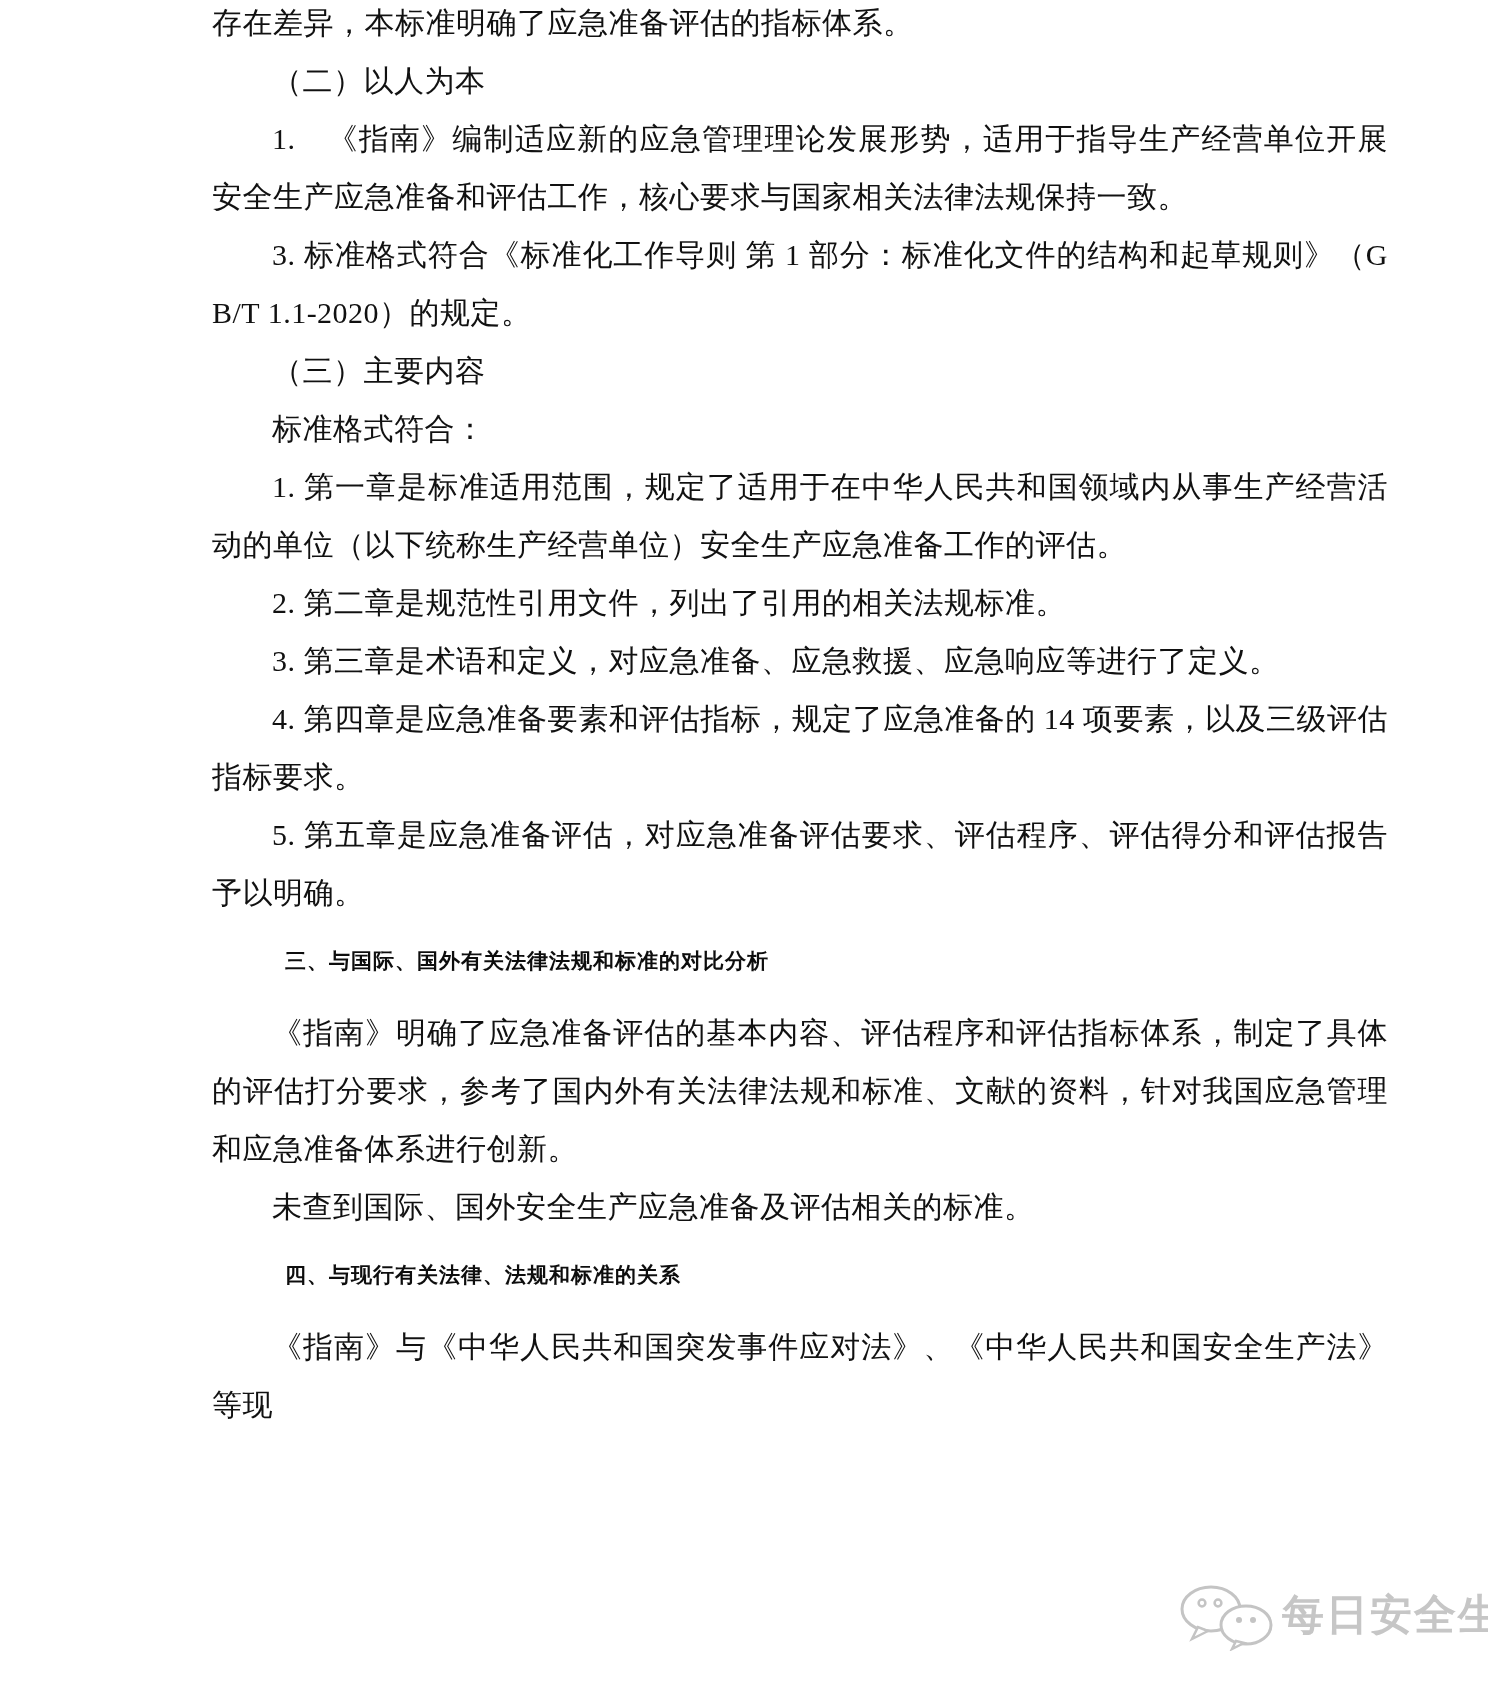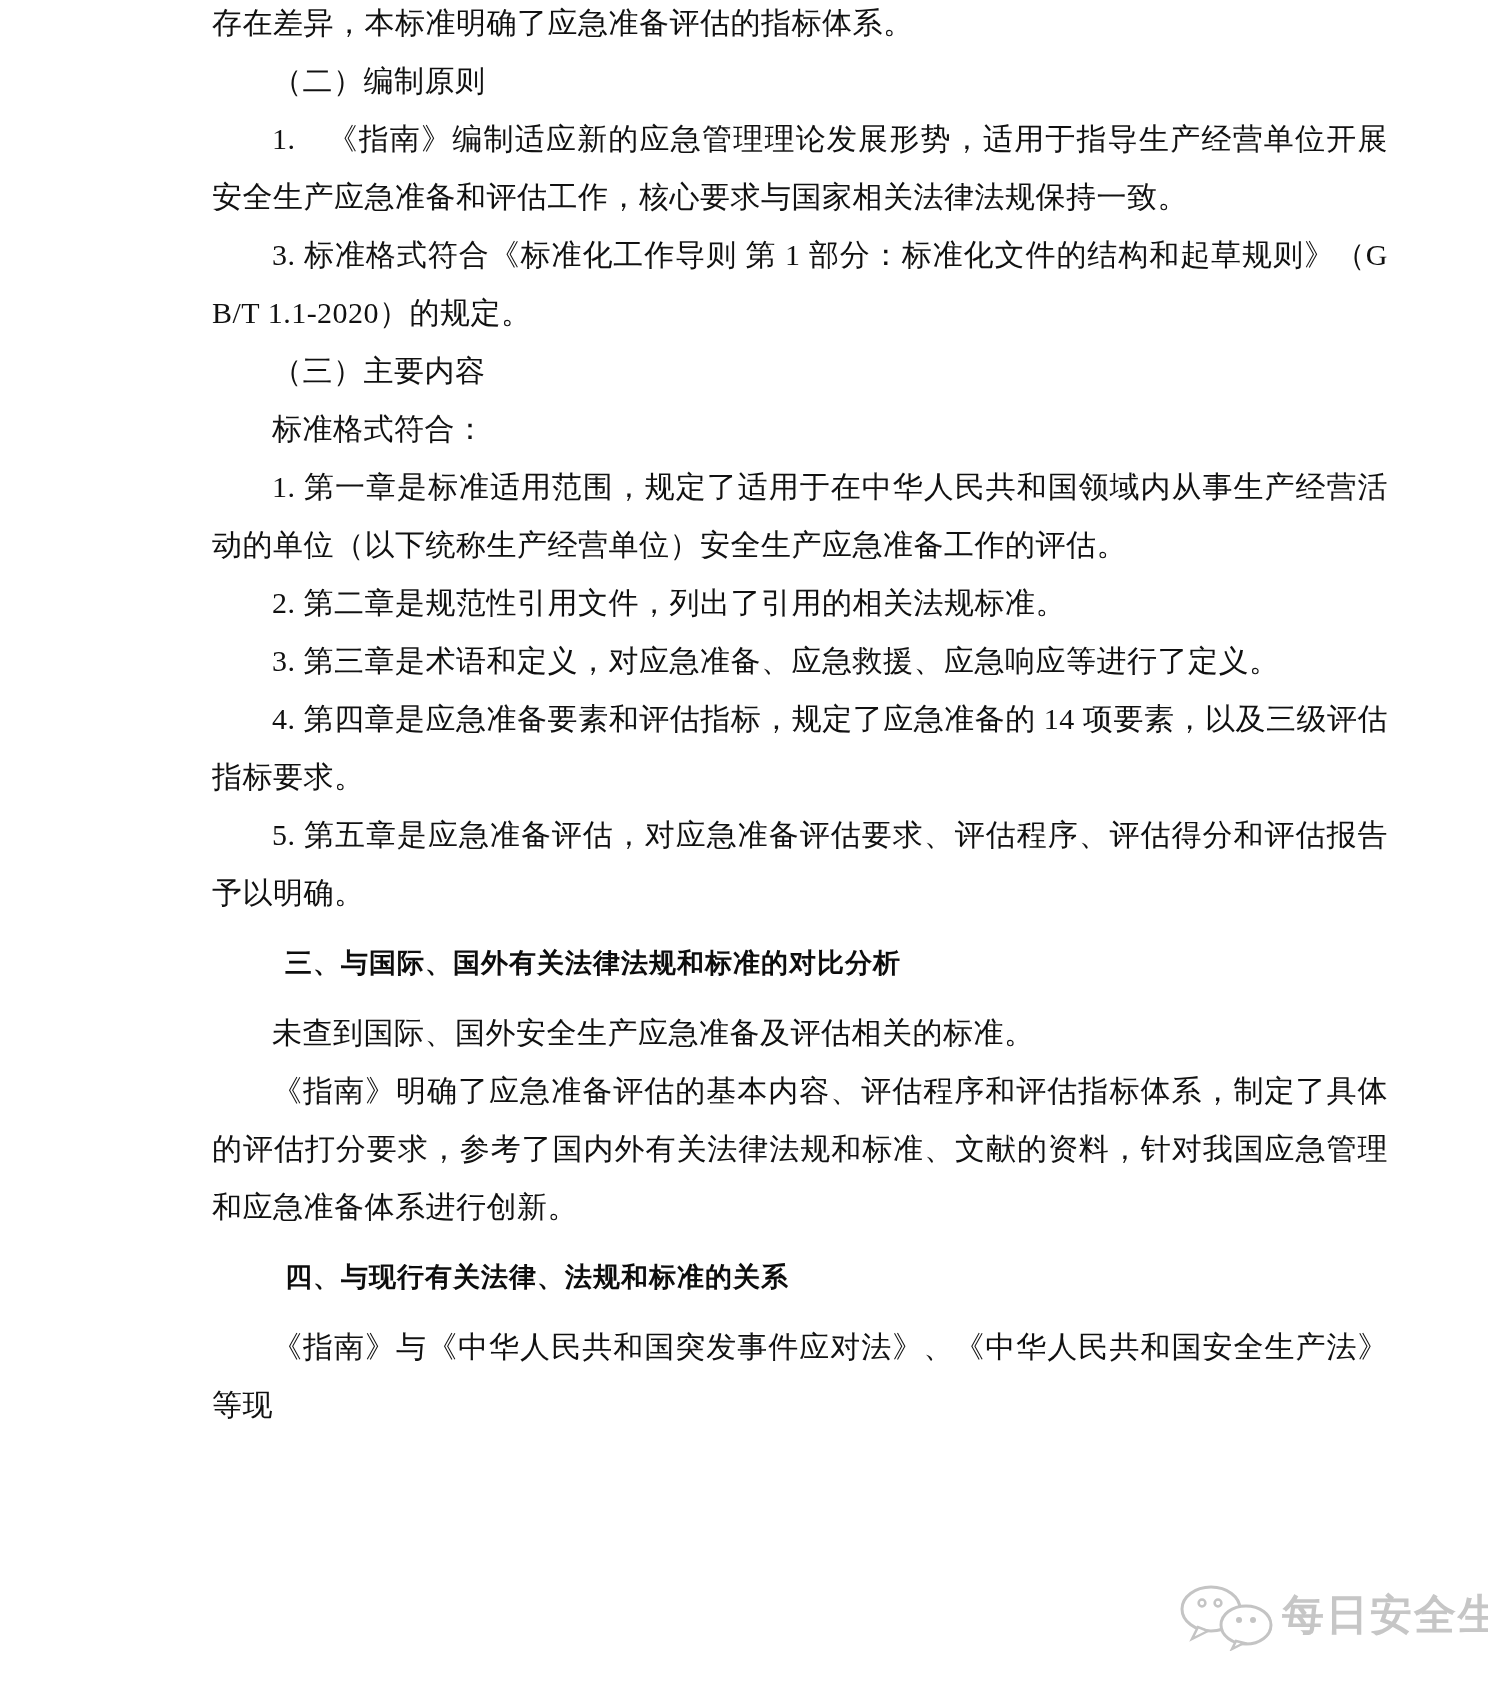--- a/index.html
+++ b/index.html
@@ -24,23 +24,23 @@
     font-size:30px;
     line-height:58px;
     text-align:justify;
     text-indent:60px;
     letter-spacing:0.5px;
     word-break:break-all;
   }
   .p.noindent{ text-indent:0; }
   .h{
     margin:10px 0 10px 0;
-    font-family:Liberation Serif, serif;
+    font-family:Liberation Mono, monospace;
     font-weight:700;
-    font-size:27px;
+    font-size:21px;
     line-height:62px;
     text-indent:73px;
     letter-spacing:1px;
     color:#0d0d0d;
   }
   #watermark{
     position:absolute;
     left:1138px;
     top:1585px;
     display:flex;
@@ -60,33 +60,33 @@
     text-shadow:1px 1px 0 #ffffff;
     white-space:nowrap;
   }
 </style>
 </head>
 <body>
 
 <div id="page">
   <div id="content">
     <p class="p noindent">存在差异，本标准明确了应急准备评估的指标体系。</p>
-    <p class="p">（二）编制原则</p>
+    <p class="p">（二）以人为本</p>
     <p class="p">1.　《指南》编制适应新的应急管理理论发展形势，适用于指导生产经营单位开展安全生产应急准备和评估工作，核心要求与国家相关法律法规保持一致。</p>
     <p class="p">3. 标准格式符合《标准化工作导则 第 1 部分：标准化文件的结构和起草规则》（GB/T 1.1-2020）的规定。</p>
     <p class="p">（三）主要内容</p>
     <p class="p">标准格式符合：</p>
     <p class="p">1. 第一章是标准适用范围，规定了适用于在中华人民共和国领域内从事生产经营活动的单位（以下统称生产经营单位）安全生产应急准备工作的评估。</p>
     <p class="p">2. 第二章是规范性引用文件，列出了引用的相关法规标准。</p>
     <p class="p">3. 第三章是术语和定义，对应急准备、应急救援、应急响应等进行了定义。</p>
     <p class="p">4. 第四章是应急准备要素和评估指标，规定了应急准备的 14 项要素，以及三级评估指标要求。</p>
     <p class="p">5. 第五章是应急准备评估，对应急准备评估要求、评估程序、评估得分和评估报告予以明确。</p>
     <h2 class="h">三、与国际、国外有关法律法规和标准的对比分析</h2>
+    <p class="p">《指南》明确了应急准备评估的基本内容、评估程序和评估指标体系，制定了具体的评估打分要求，参考了国内外有关法律法规和标准、文献的资料，针对我国应急管理和应急准备体系进行创新。</p>
     <p class="p">未查到国际、国外安全生产应急准备及评估相关的标准。</p>
-    <p class="p">《指南》明确了应急准备评估的基本内容、评估程序和评估指标体系，制定了具体的评估打分要求，参考了国内外有关法律法规和标准、文献的资料，针对我国应急管理和应急准备体系进行创新。</p>
     <h2 class="h">四、与现行有关法律、法规和标准的关系</h2>
     <p class="p">《指南》与《中华人民共和国突发事件应对法》、《中华人民共和国安全生产法》等现</p>
   </div>
 
   <div id="watermark">
     <span>
       <svg width="100" height="66" viewBox="0 0 100 66">
         <g fill="#ffffff" stroke="#c4c4c4" stroke-width="3">
           <ellipse cx="33" cy="24" rx="29" ry="22"></ellipse>
           <path d="M20 42 L14 54 L30 46 Z" stroke-width="2.5"></path>

